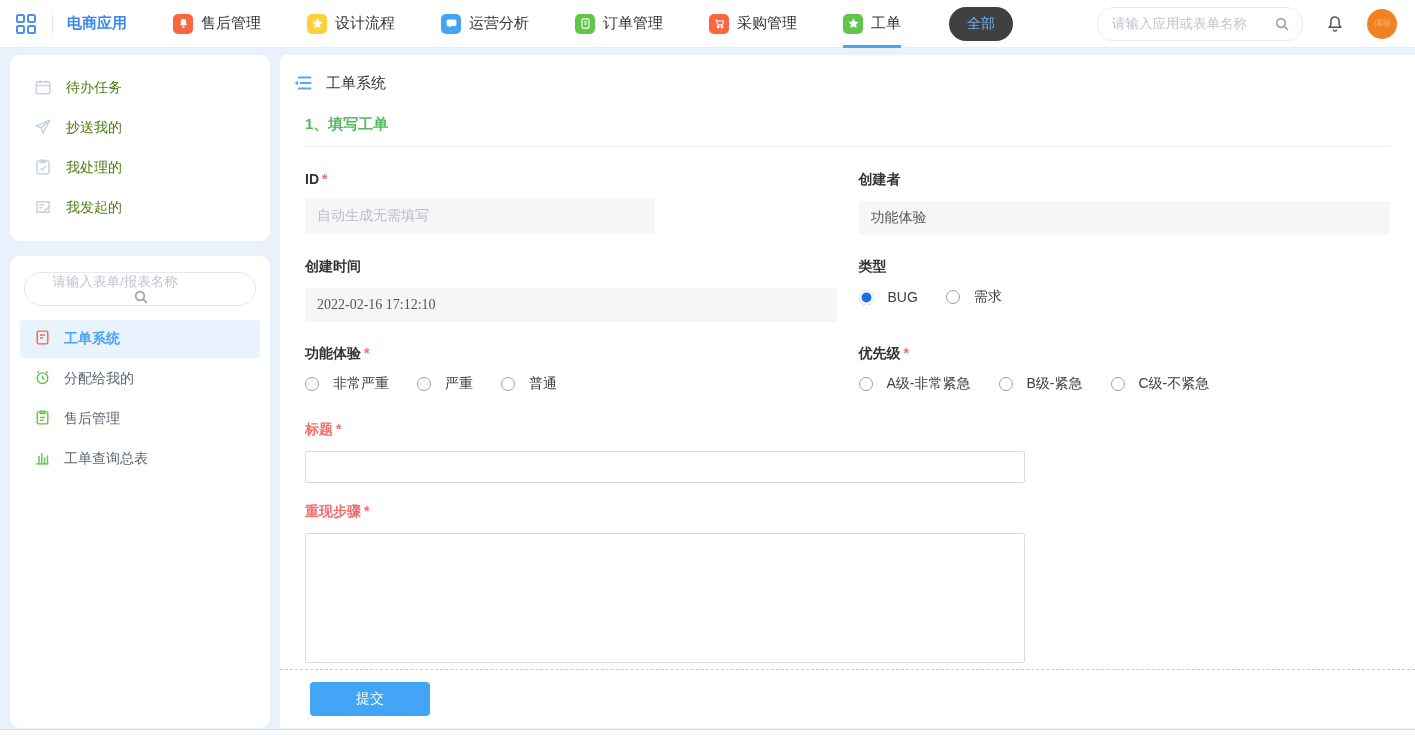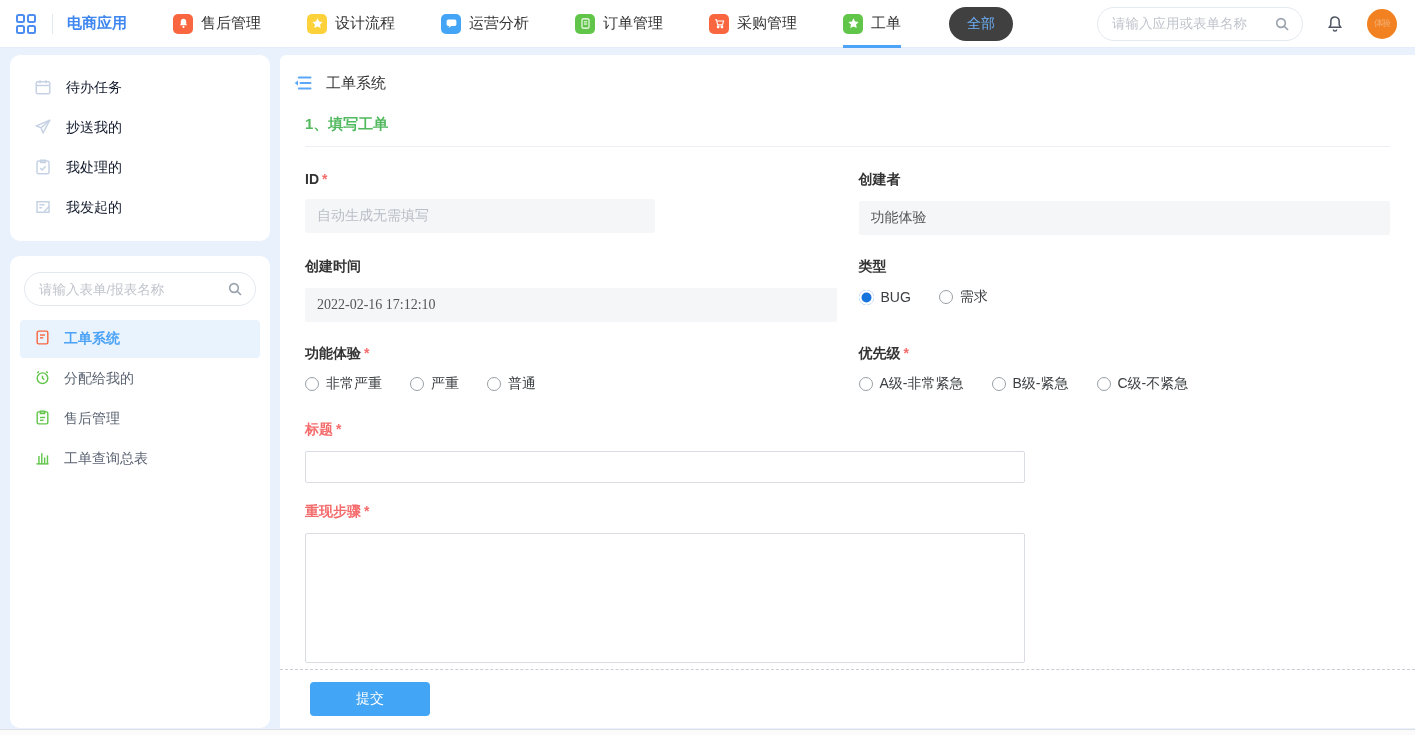--- a/index.html
+++ b/index.html
@@ -52,27 +52,27 @@
     position:absolute; inset:0; display:flex; align-items:center; justify-content:center;
     color:rgba(255,255,255,.35); font-size:9px; letter-spacing:-1px;
   }
   
   .page { display:flex; height:680px; padding:7px 0 0 10px; gap:10px; }
   .sidebar { width:260px; flex:none; display:flex; flex-direction:column; gap:15px; }
   .card { background:#fff; border-radius:10px; }
   .quick-card { padding:13px 0; }
   .quick-item {
     display:flex; align-items:center; gap:14px; height:40px; padding:0 24px;
-    color:#0f172a; cursor:pointer; font-size:14px;
+    color:#4d7c0f; cursor:pointer; font-size:14px;
   }
   .quick-item svg { width:18px; height:18px; flex:none; }
   .menu-card { flex:1; padding:14px 10px; }
   .side-search {
     display:flex; align-items:center; height:34px; border:1px solid #e3e8ef;
-    border-radius:17px; padding:0 12px 0 14px; margin:2px 4px 14px 4px;
+    border-radius:17px; padding:0 12px 0 14px; margin:2px 4px 14px 4px;flex-direction:column;
   }
   .side-search input {
     border:none; outline:none; flex:1; min-width:0; font-size:13.5px;
     background:transparent; color:#606266;
   }
   .side-search input::placeholder { color:#c0c4cc; }
   .menu-item {
     display:flex; align-items:center; gap:13px; height:38px; padding:0 14px;
     border-radius:4px; color:#5a6372; cursor:pointer; margin-bottom:2px; font-size:14px;
   }
@@ -102,21 +102,21 @@
   }
   .input-plain::placeholder { color:#b9bec7; }
   .input-plain.w350 { width:350px; }
   .input-bordered {
     width:720px; max-width:100%; height:32px; background:#fff;
     border:1px solid #d9dce3; border-radius:2px; padding:0 10px; font-size:14px;
     color:#333; outline:none; font-family:inherit;
   }
   textarea.input-bordered { height:130px; padding:8px 10px; resize:none; display:block; }
   .radio-group { display:flex; align-items:center; gap:28px; margin-top:2px; }
-  .radio-item { display:flex; align-items:center; gap:7px; cursor:pointer; }
+  .radio-item { display:flex; align-items:center; gap:14px; cursor:pointer; }
   .radio-dot {
     width:14px; height:14px; border-radius:50%; background:#fff;
     border:1.5px solid #9aa0a6; flex:none;
   }
   .radio-dot.checked {
     border:none; background:#1774dd; box-shadow:inset 0 0 0 2.5px #fff;
     width:15px; height:15px;
   }
   .radio-label { font-size:14px; color:#3c4043; }
   .main-footer { flex:none; border-top:1px dashed #c8ccd4; padding:12px 0 12px 30px; }

